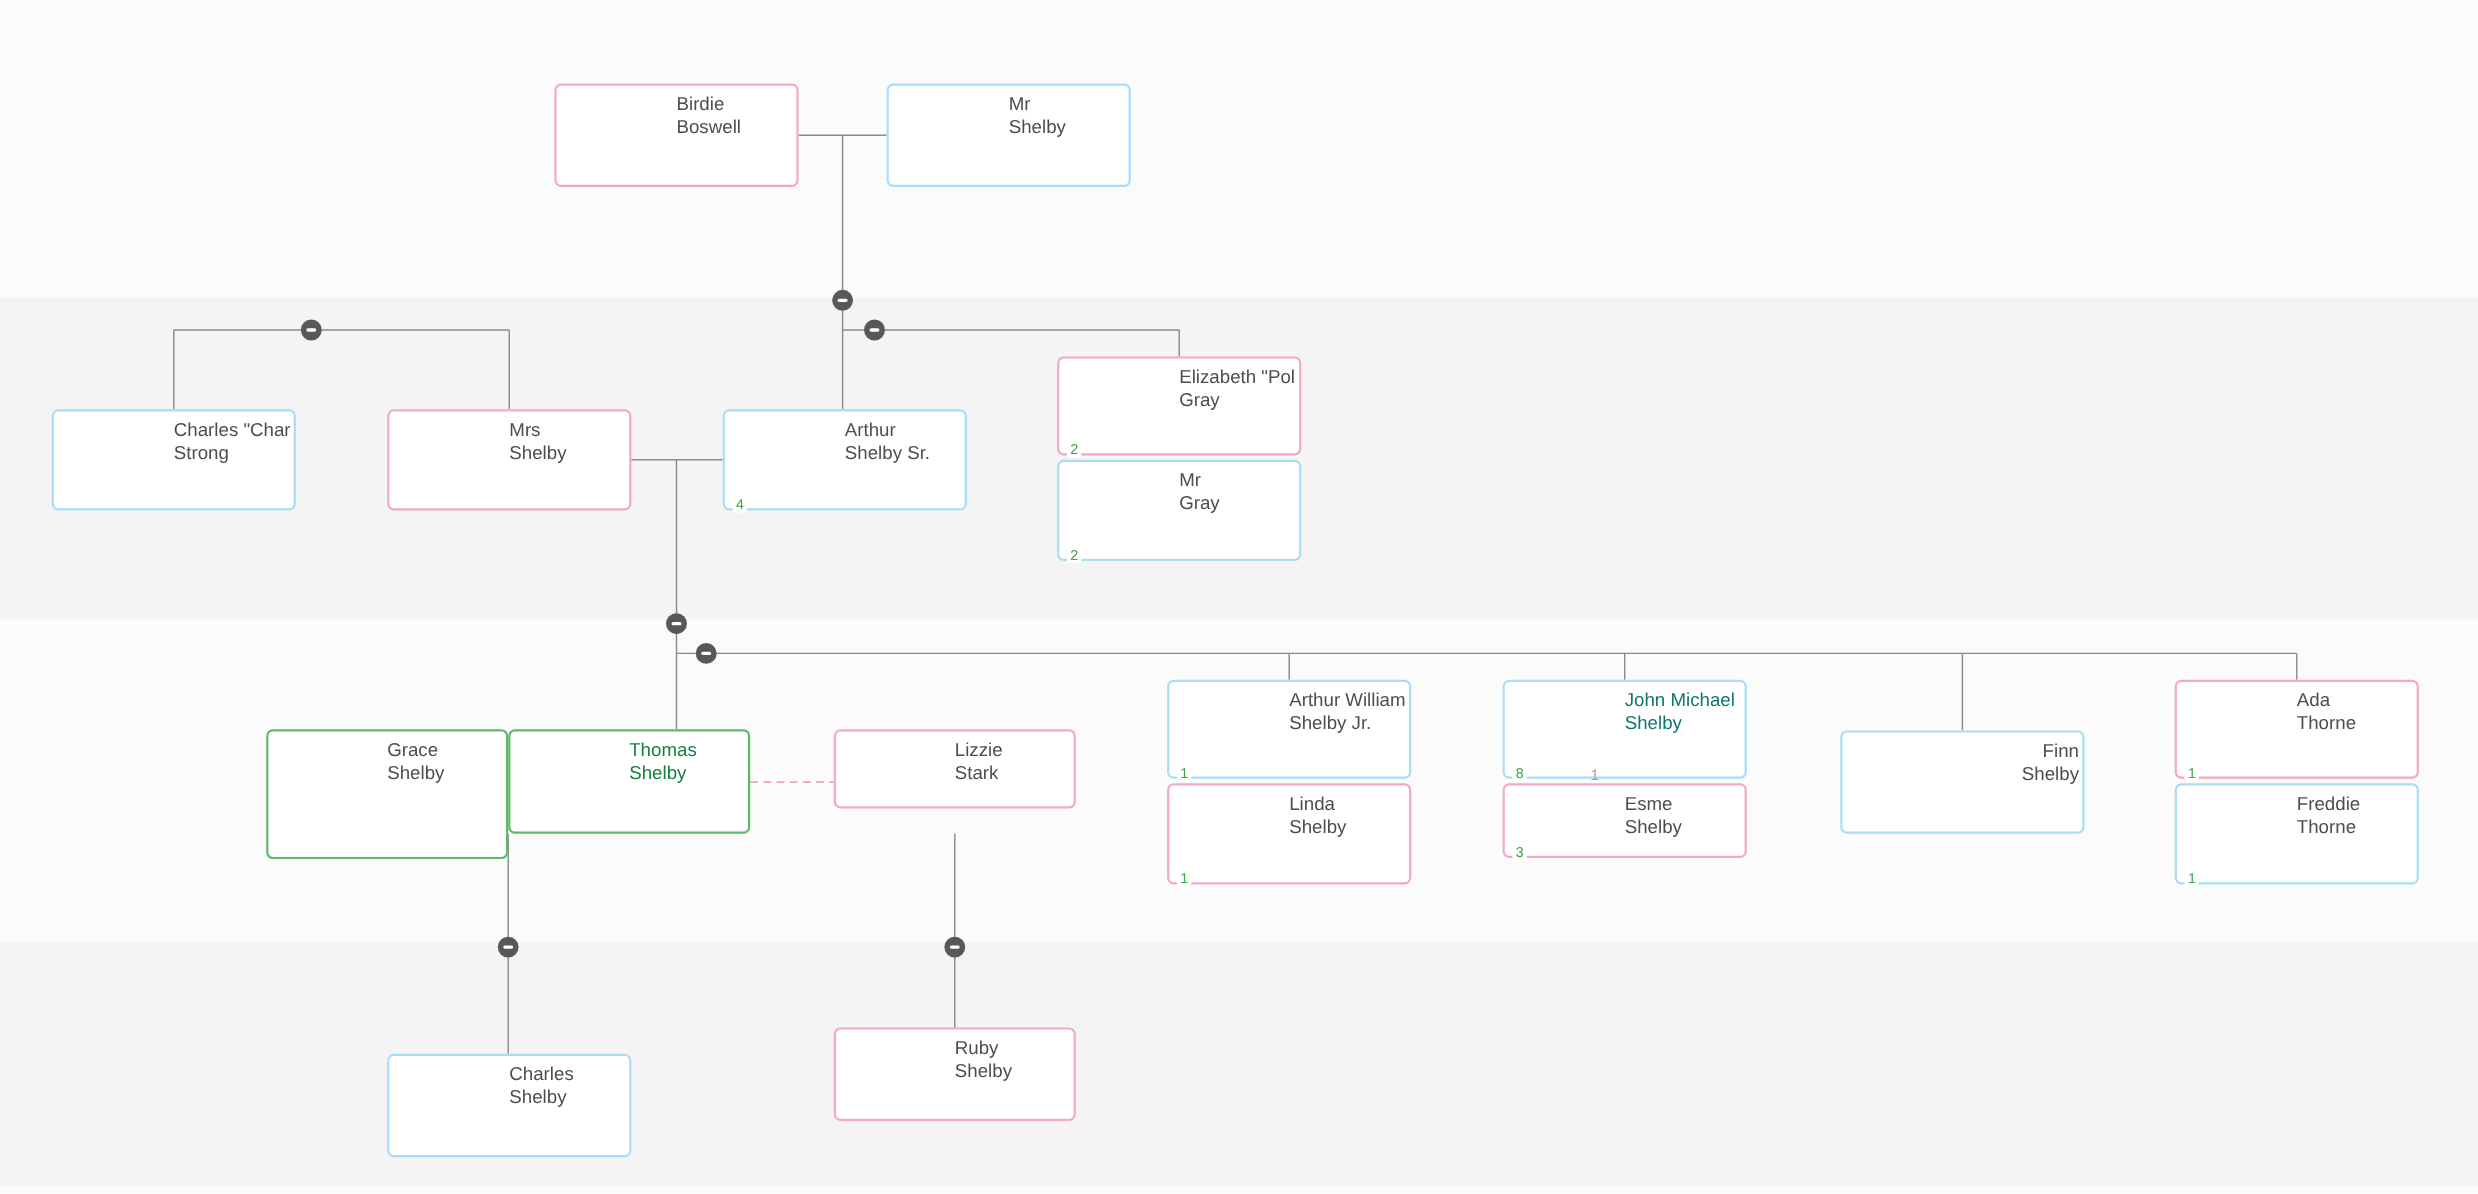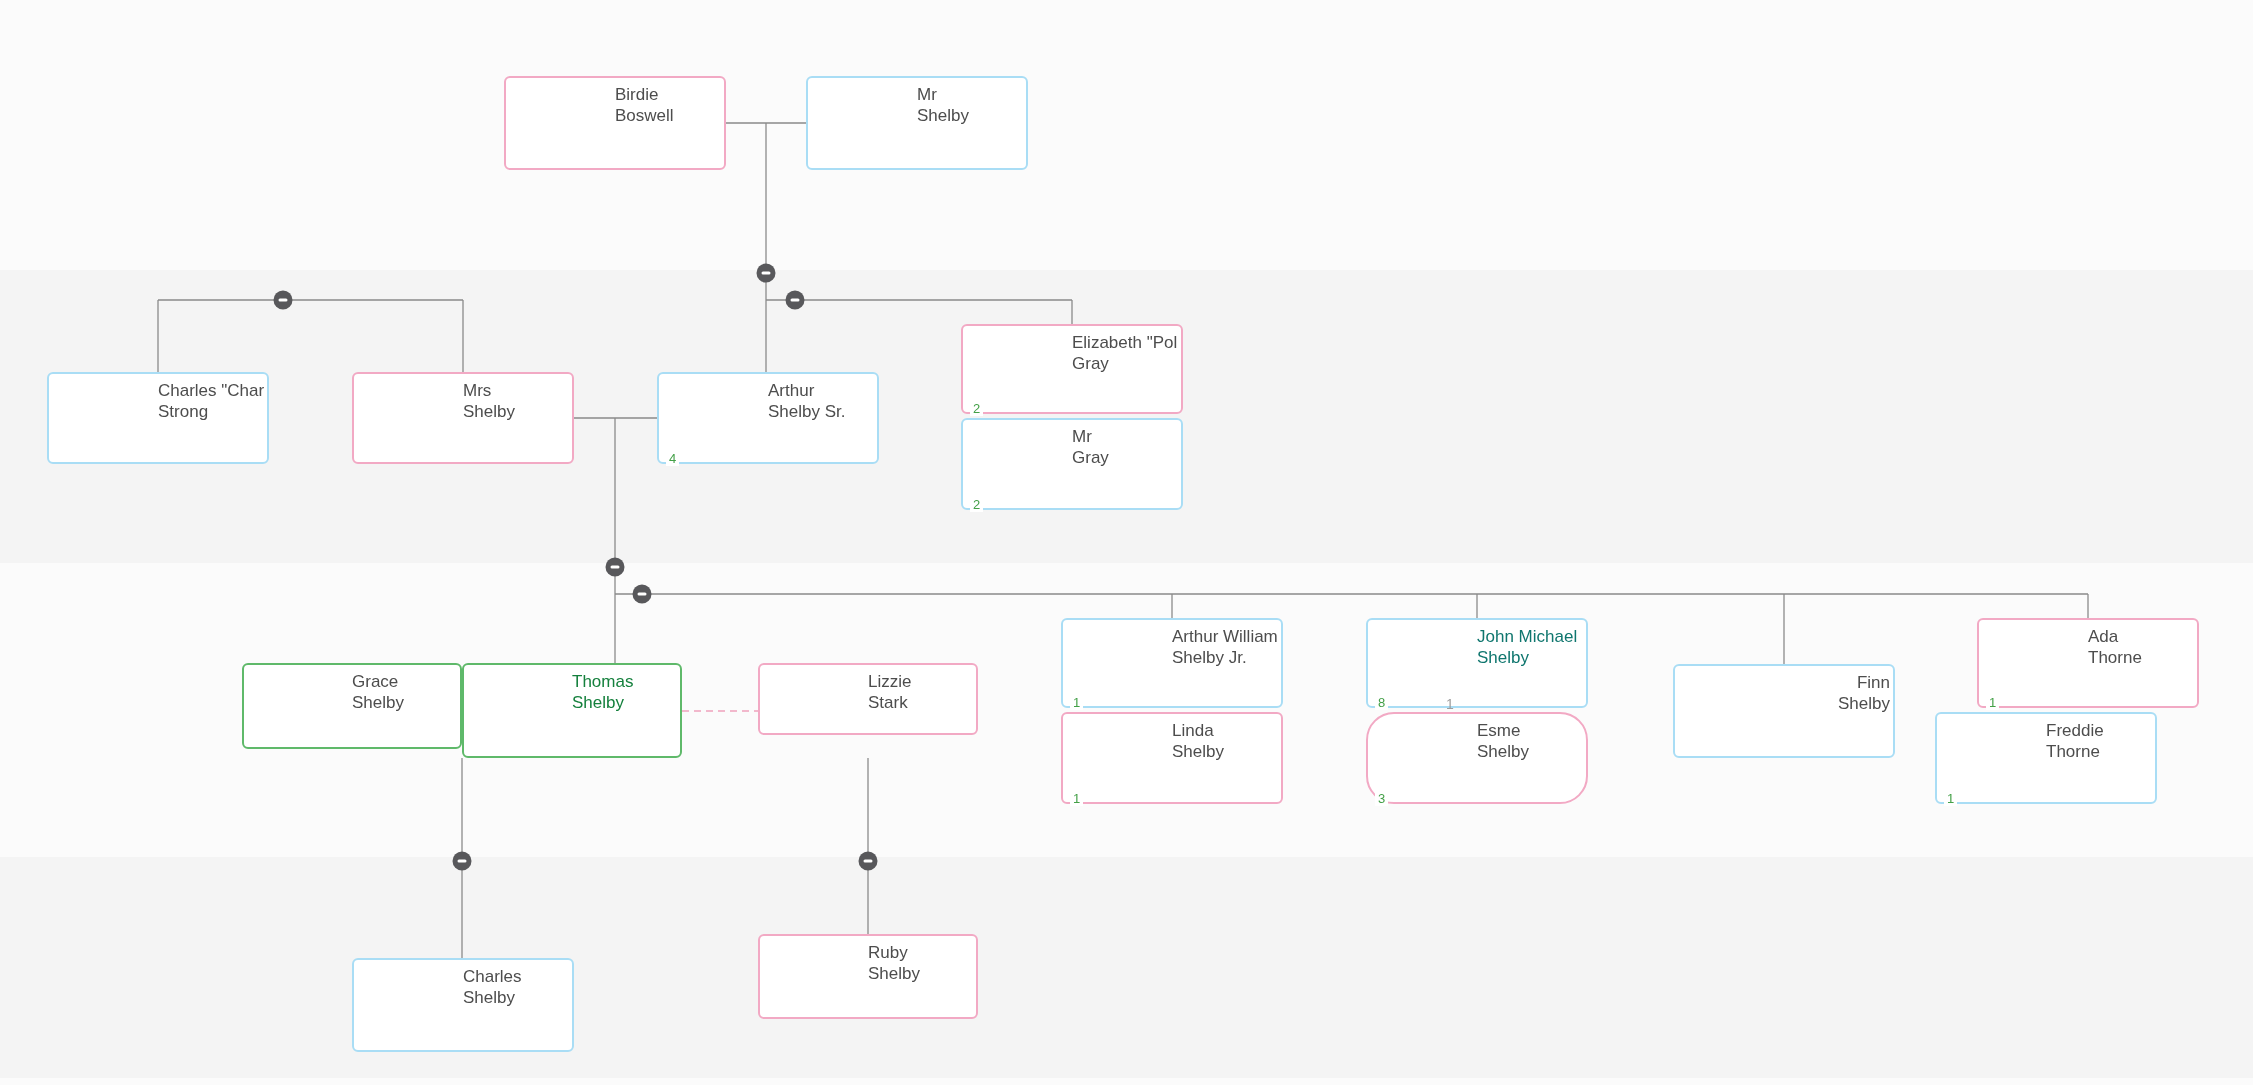--- a/index.html
+++ b/index.html
@@ -183,21 +183,21 @@
         </div>
         <div class="badge" style="color: rgb(67, 160, 71);">2</div>
       </div>
       <div class="card" style="left: 961px; top: 418px; width: 222px; height: 92px; border-color: rgb(169, 221, 245);">
         <div class="name" style="color: rgb(77, 77, 77);">
           <div>Mr</div>
           <div>Gray</div>
         </div>
         <div class="badge" style="color: rgb(67, 160, 71);">2</div>
       </div>
-      <div class="card" style="left: 242px; top: 663px; width: 220px; height: 86px; border-color: rgb(95, 185, 106);">
+      <div class="card" style="left: 242px; top: 663px; width: 220px; height: 118px; border-color: rgb(95, 185, 106);">
         <div class="name" style="color: rgb(77, 77, 77);">
           <div>Grace</div>
           <div>Shelby</div>
         </div>
       </div>
       <div class="card" style="left: 462px; top: 663px; width: 220px; height: 95px; border-color: rgb(95, 185, 106);">
         <div class="name" style="color: #15803d;">
           <div>Thomas</div>
           <div>Shelby</div>
         </div>
@@ -222,41 +222,41 @@
         </div>
         <div class="badge" style="color: rgb(67, 160, 71);">1</div>
       </div>
       <div class="card" style="left: 1366px; top: 618px; width: 222px; height: 90px; border-color: rgb(169, 221, 245);">
         <div class="name" style="color: #0f766e;">
           <div>John Michael</div>
           <div>Shelby</div>
         </div>
         <div class="badge" style="color: rgb(67, 160, 71);">8</div>
       </div>
-      <div class="card" style="left: 1366px; top: 712px; width: 222px; height: 92px; border-color: rgb(242, 169, 196); border-radius: 28px;">
+      <div class="card" style="left: 1366px; top: 712px; width: 222px; height: 68px; border-color: rgb(242, 169, 196);">
         <div class="name" style="color: rgb(77, 77, 77);">
           <div>Esme</div>
           <div>Shelby</div>
         </div>
         <div class="badge" style="color: rgb(67, 160, 71);">3</div>
       </div>
       <div class="card" style="left: 1673px; top: 664px; width: 222px; height: 94px; border-color: rgb(169, 221, 245);">
         <div class="name" style="color: rgb(77, 77, 77); text-align: right;">
           <div>Finn</div>
           <div>Shelby</div>
         </div>
       </div>
       <div class="card" style="left: 1977px; top: 618px; width: 222px; height: 90px; border-color: rgb(242, 169, 196);">
         <div class="name" style="color: rgb(77, 77, 77);">
           <div>Ada</div>
           <div>Thorne</div>
         </div>
         <div class="badge" style="color: rgb(67, 160, 71);">1</div>
       </div>
-      <div class="card" style="left: 1935px; top: 712px; width: 222px; height: 92px; border-color: rgb(169, 221, 245);">
+      <div class="card" style="left: 1977px; top: 712px; width: 222px; height: 92px; border-color: rgb(169, 221, 245);">
         <div class="name" style="color: rgb(77, 77, 77);">
           <div>Freddie</div>
           <div>Thorne</div>
         </div>
         <div class="badge" style="color: rgb(67, 160, 71);">1</div>
       </div>
       <div class="card" style="left: 352px; top: 958px; width: 222px; height: 94px; border-color: rgb(169, 221, 245);">
         <div class="name" style="color: rgb(77, 77, 77);">
           <div>Charles</div>
           <div>Shelby</div>

